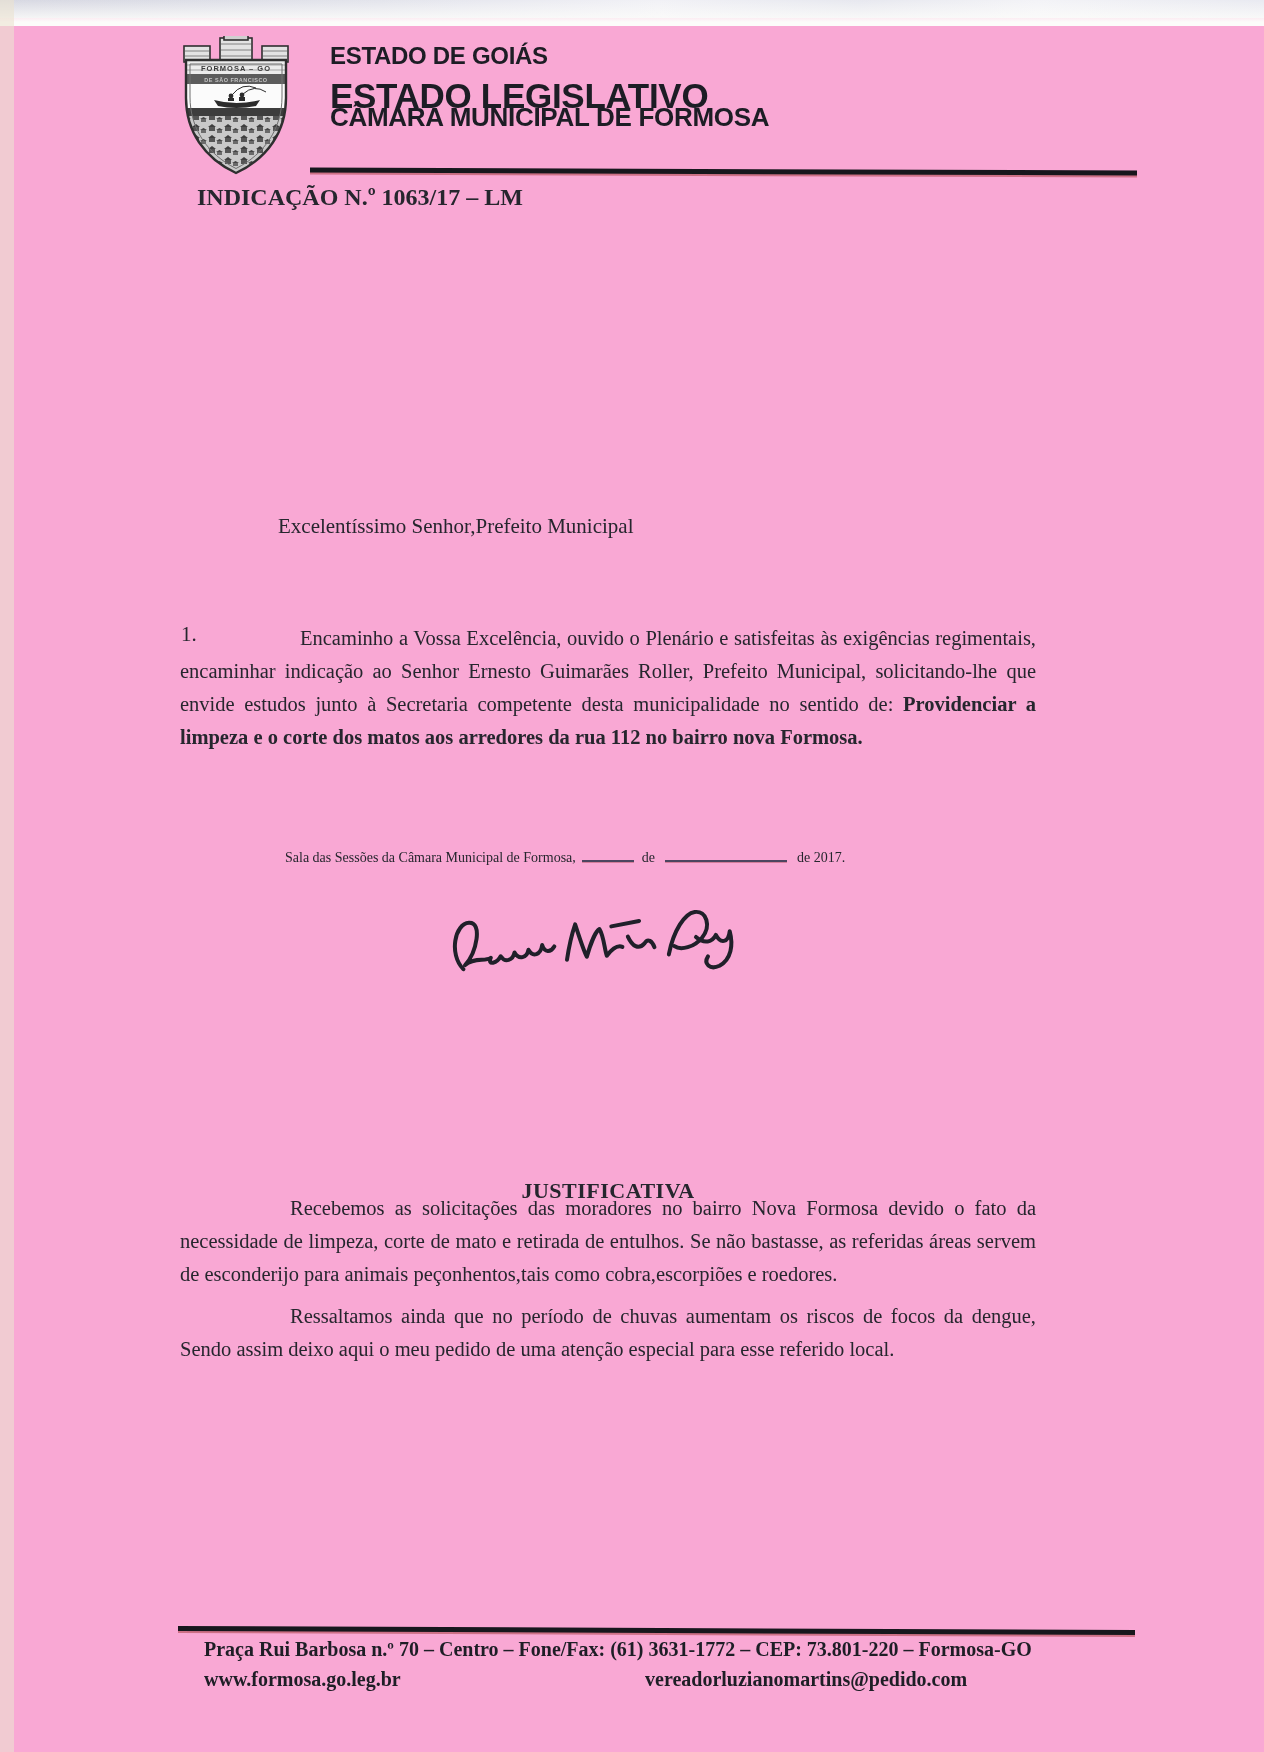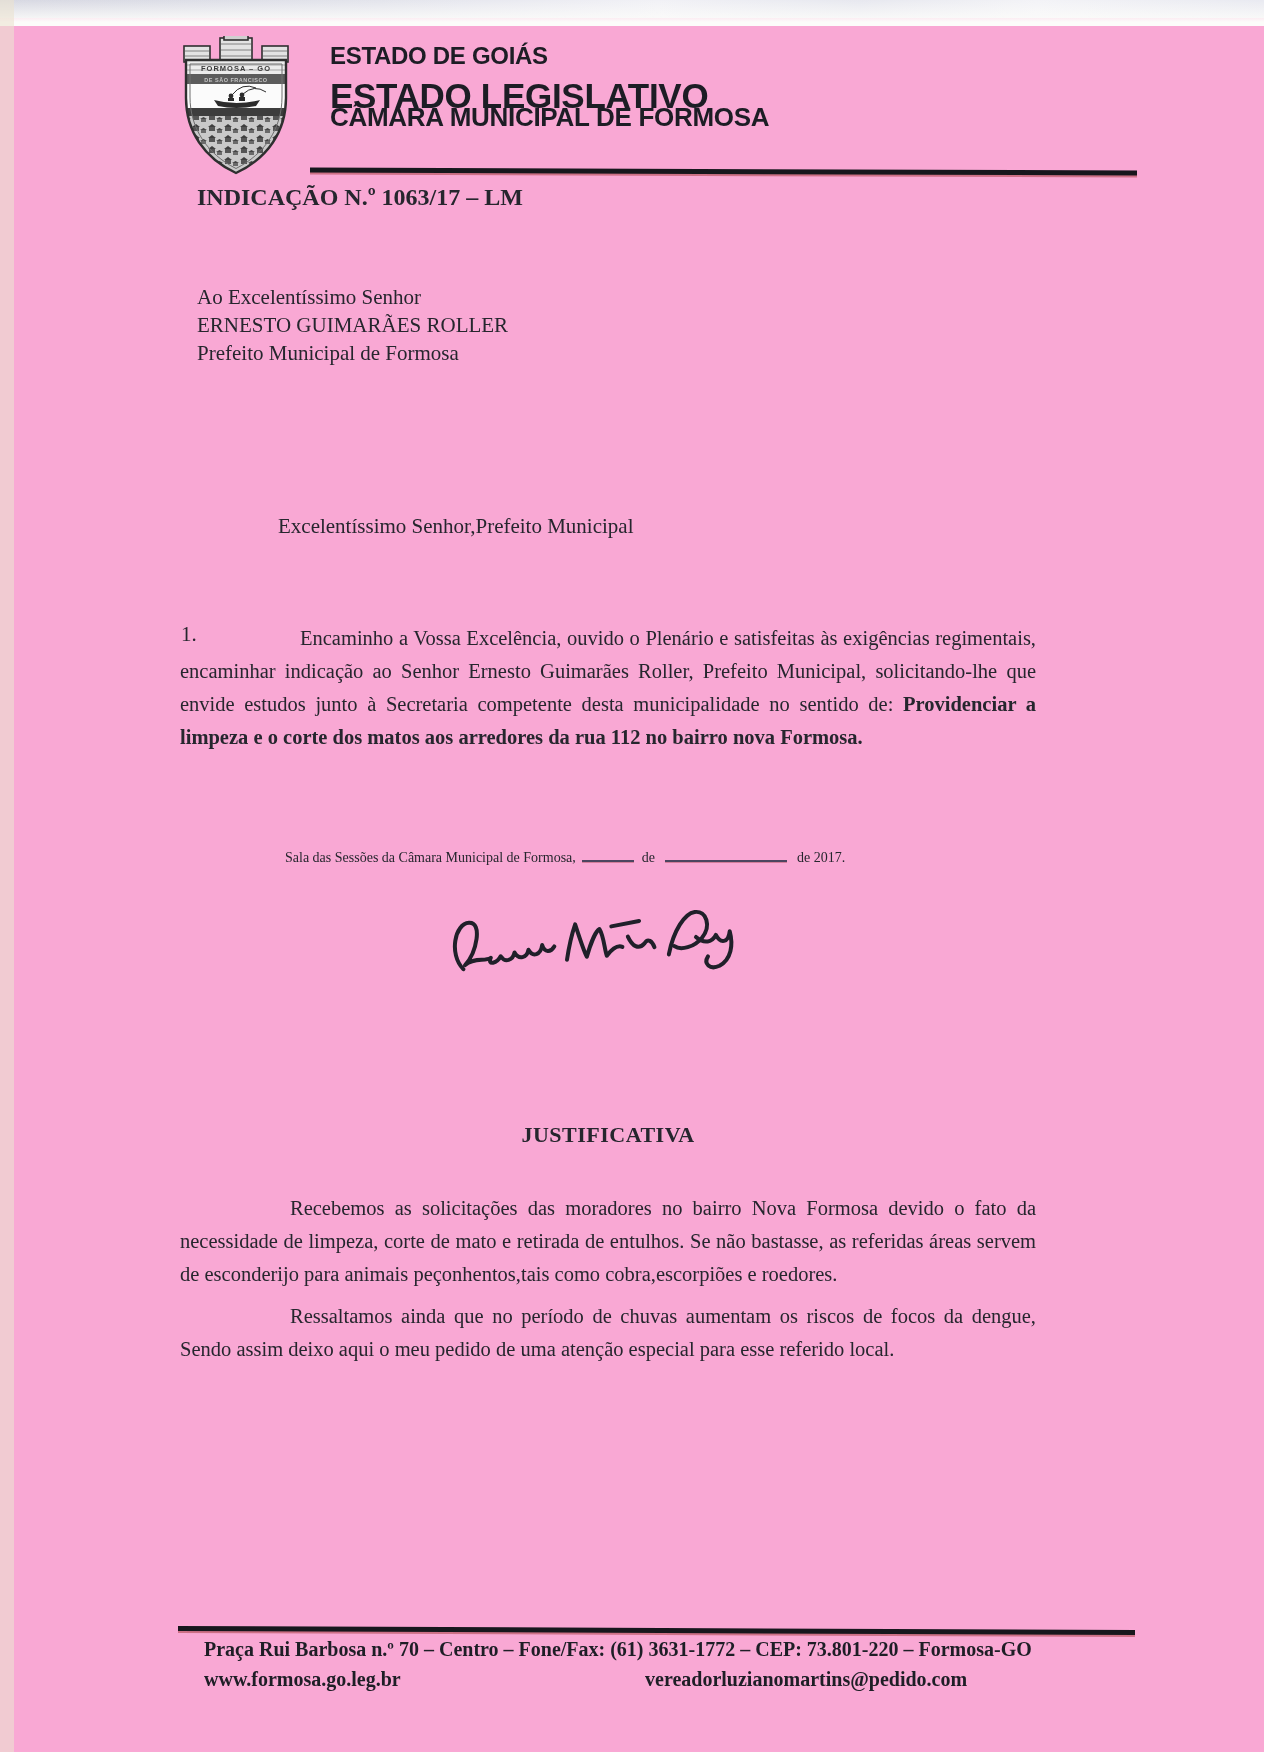--- a/index.html
+++ b/index.html
@@ -33,21 +33,21 @@
   .para3{top:1300px;text-indent:110px;}
   .dateline{position:absolute;left:285px;top:850px;font-size:14px;white-space:nowrap;}
   .blank{display:inline-block;height:2px;border-bottom:2px solid #4c4560;vertical-align:baseline;
          box-shadow:0 1px 0 rgba(160,60,70,.4);}
   .blank-day{width:52px;margin:0 8px 0 6px;}
   .blank-month{width:122px;margin:0 10px;}
   .sig-block{position:absolute;left:380px;top:900px;width:440px;text-align:center;}
   .sig-svg{display:block;margin:0 auto;}
   .sig-name{font-size:21px;line-height:28px;margin-top:2px;}
   .sig-role{font-size:21px;line-height:28px;}
-  .just-title{position:absolute;left:180px;top:1122px;width:856px;text-align:center;
+  .just-title{position:absolute;left:180px;top:1178px;width:856px;text-align:center;
               font-size:22px;font-weight:700;letter-spacing:.5px;}
   
   .foot{position:absolute;font-weight:700;font-size:20px;white-space:nowrap;color:#1e1e26;}
   .foot-line1{left:204px;top:1638px;}
   .foot-web{left:204px;top:1668px;}
   .foot-mail{left:645px;top:1668px;}
   b{font-weight:700;}
 </style>
 </head>
 <body>
@@ -116,25 +116,20 @@
     <path d="M14,28 H106 V61 C106,92 89,118 60,132.5 C31,118 14,92 14,61 Z" fill="none" stroke="#6f6f6f" stroke-width="1"></path>
   </svg>
 
   <div class="hdr hdr-state">ESTADO DE GOIÁS</div>
   <div class="hdr hdr-branch">ESTADO LEGISLATIVO</div>
   <div class="hdr hdr-chamber">CÂMARA MUNICIPAL DE FORMOSA</div>
   <div class="rule rule-header"></div>
 
   <div class="doc-number">INDICAÇÃO N.º 1063/17 – LM</div>
 
-  <div class="addr">
-    <div>Ao Excelentíssimo Senhor</div>
-    <div>ERNESTO GUIMARÃES ROLLER</div>
-    <div>Prefeito Municipal de Formosa</div>
-  </div>
 
   <div class="salutation">Excelentíssimo Senhor,Prefeito Municipal</div>
 
   <div class="item-num">1.</div>
   <p class="para para1"><span>Encaminho a Vossa Excelência, ouvido o Plenário e satisfeitas às exigências regimentais, encaminhar indicação ao Senhor Ernesto Guimarães Roller, Prefeito Municipal, solicitando-lhe que envide estudos junto à Secretaria competente desta municipalidade no sentido de: </span><b>Providenciar a limpeza e o corte dos matos aos arredores da rua 112 no bairro nova Formosa.</b></p>
 
   <div class="dateline"><span>Sala das Sessões da Câmara Municipal de Formosa,</span><span class="blank blank-day"></span><span>de</span><span class="blank blank-month"></span><span>de 2017.</span></div>
 
   <div class="sig-block">
     <svg class="sig-svg" width="320" height="82" viewBox="0 0 320 82">

